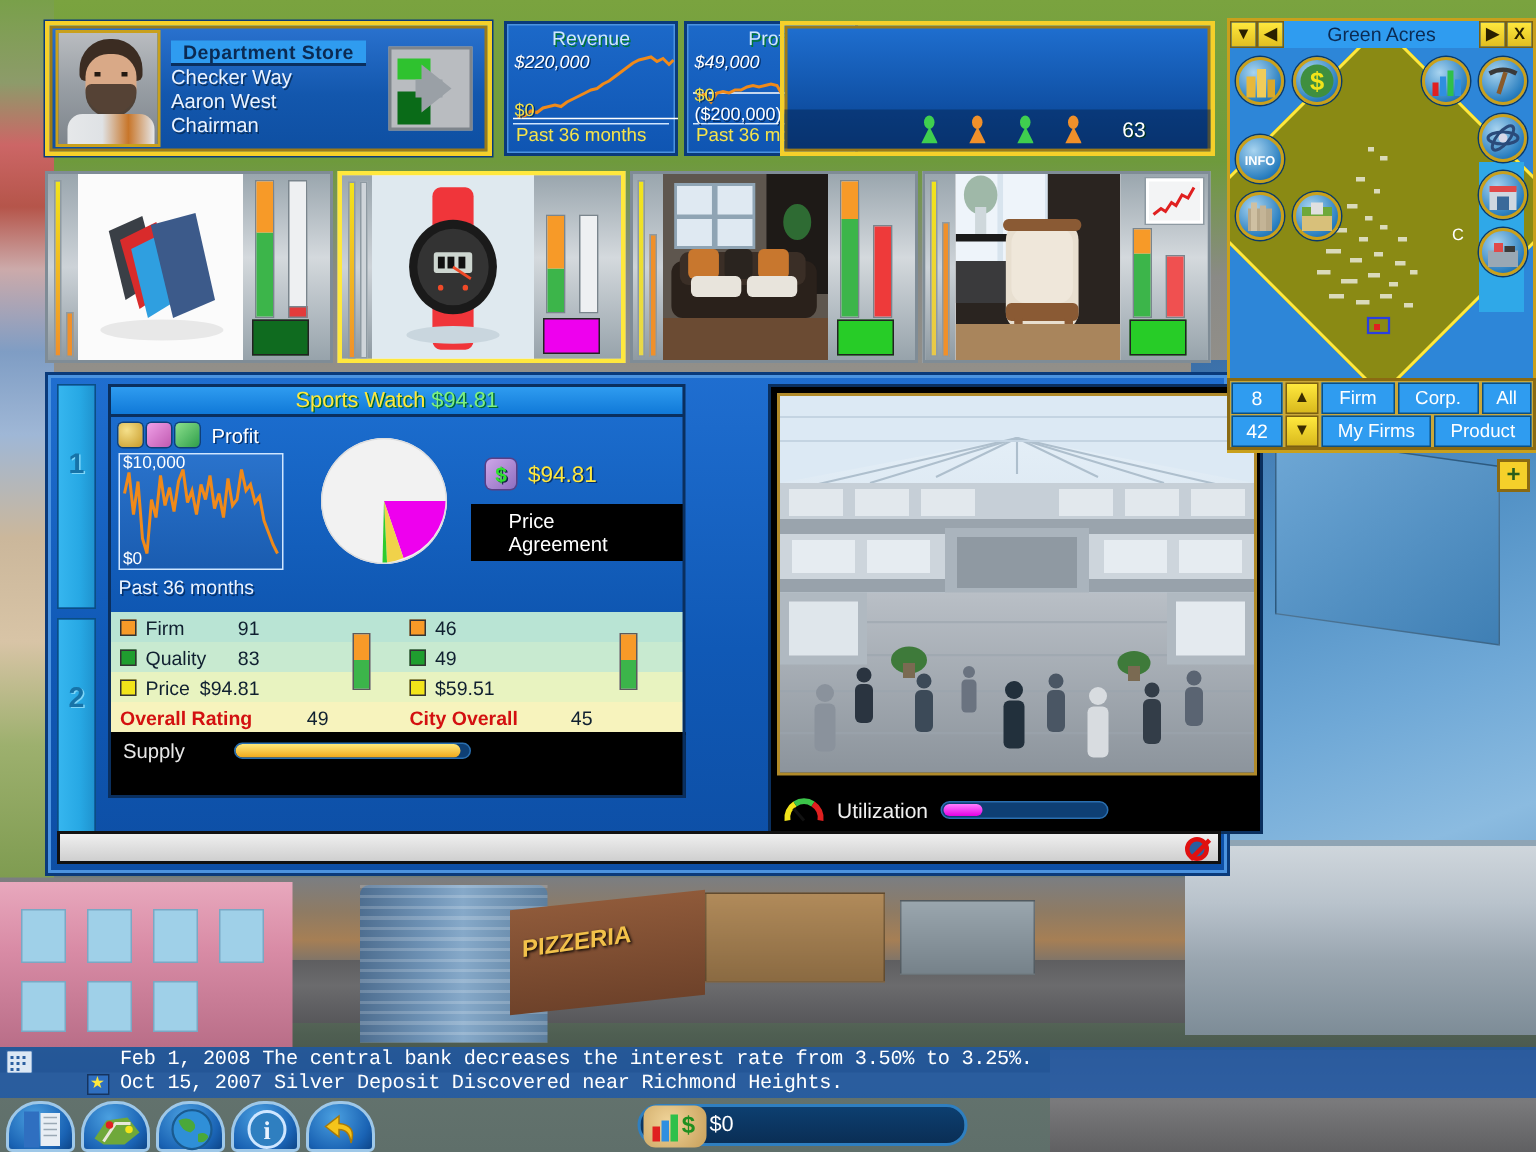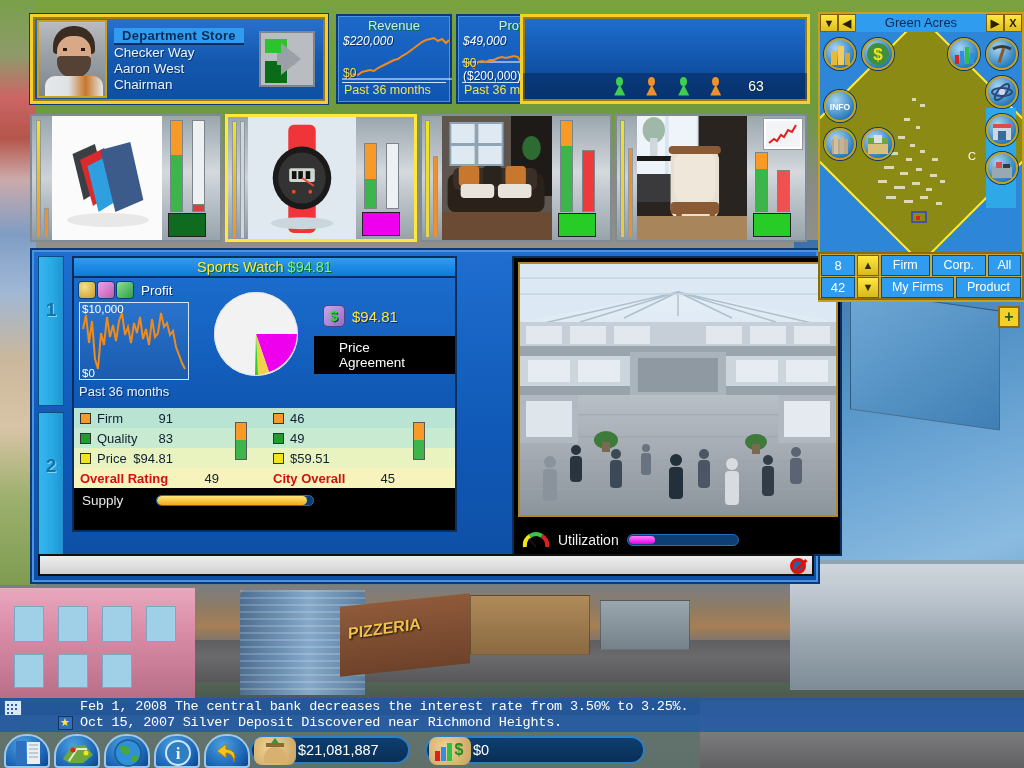--- a/index.html
+++ b/index.html
@@ -1051,30 +1051,20 @@
         <text x="14" y="20" fill="#eaf3ff" font-size="17" font-weight="bold" text-anchor="middle" font-family="Liberation Serif, serif">i</text>
       </svg>
     </div>
 
     <div class="round-btn" style="left:204px">
       <svg width="28" height="26" viewBox="0 0 28 26" style="position:absolute;left:8px;top:4px">
         <path d="M20 22 Q24 10 12 9 L12 4 L3 11 L12 18 L12 13 Q19 13 20 22 Z" fill="#f5c41a" stroke="#a8790a" stroke-width="1"></path>
       </svg>
     </div>
 
-    <div class="money-pill" style="left:250px;width:160px">
-      <div class="money-icon">
-        <svg width="38" height="26" viewBox="0 0 38 26" style="position:absolute;left:2px;top:0">
-          <path d="M8 26 Q6 12 19 9 Q32 12 30 26 Z" fill="#d8b070"></path>
-          <path d="M13 9 L19 1 L25 9" fill="#3f8f3f"></path>
-          <rect x="10" y="6" width="18" height="4" fill="#8a6a32"></rect>
-        </svg>
-      </div>
-      <span>$21,081,887</span>
-    </div>
 
     <div class="money-pill" style="left:425px;width:220px">
       <div class="money-icon">
         <svg width="38" height="26" viewBox="0 0 38 26" style="position:absolute;left:2px;top:0">
           <rect x="4" y="14" width="5" height="10" fill="#e02020"></rect>
           <rect x="10" y="10" width="5" height="14" fill="#2f8fe0"></rect>
           <rect x="16" y="6" width="5" height="18" fill="#2fc04a"></rect>
           <text x="28" y="18" fill="#1f8f1f" font-size="16" font-weight="bold" text-anchor="middle" font-family="Liberation Sans, sans-serif">$</text>
         </svg>
       </div>

